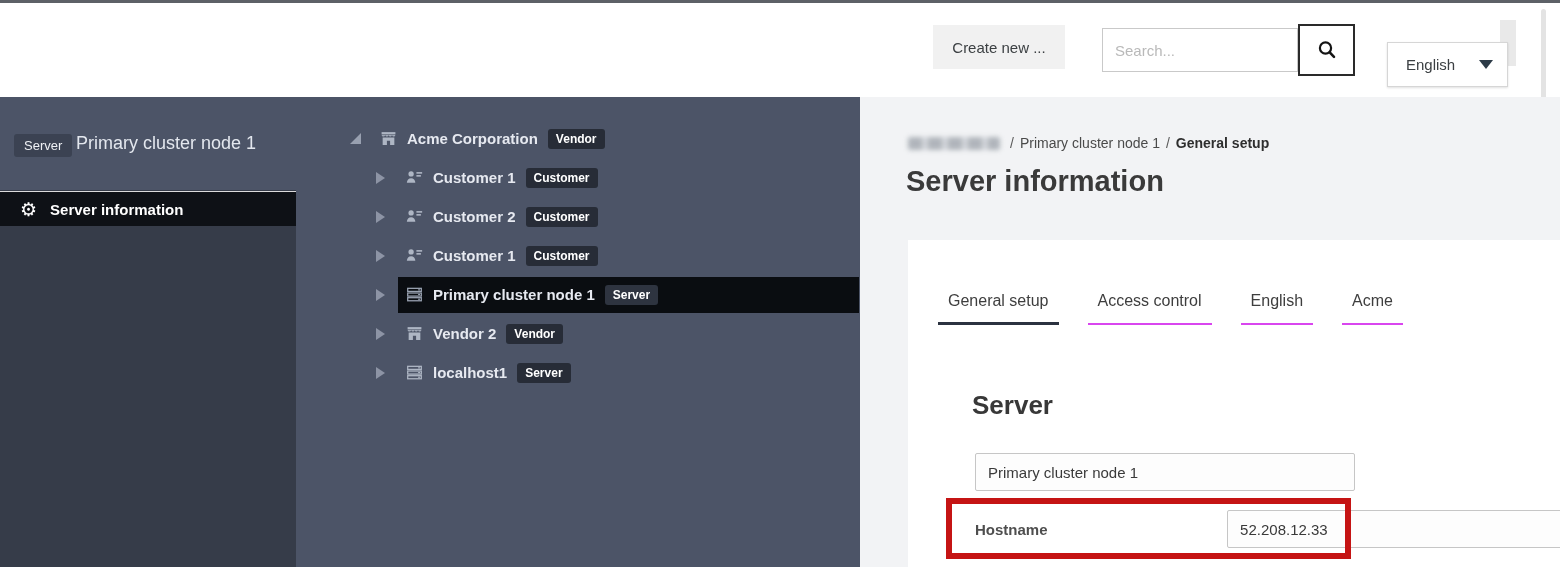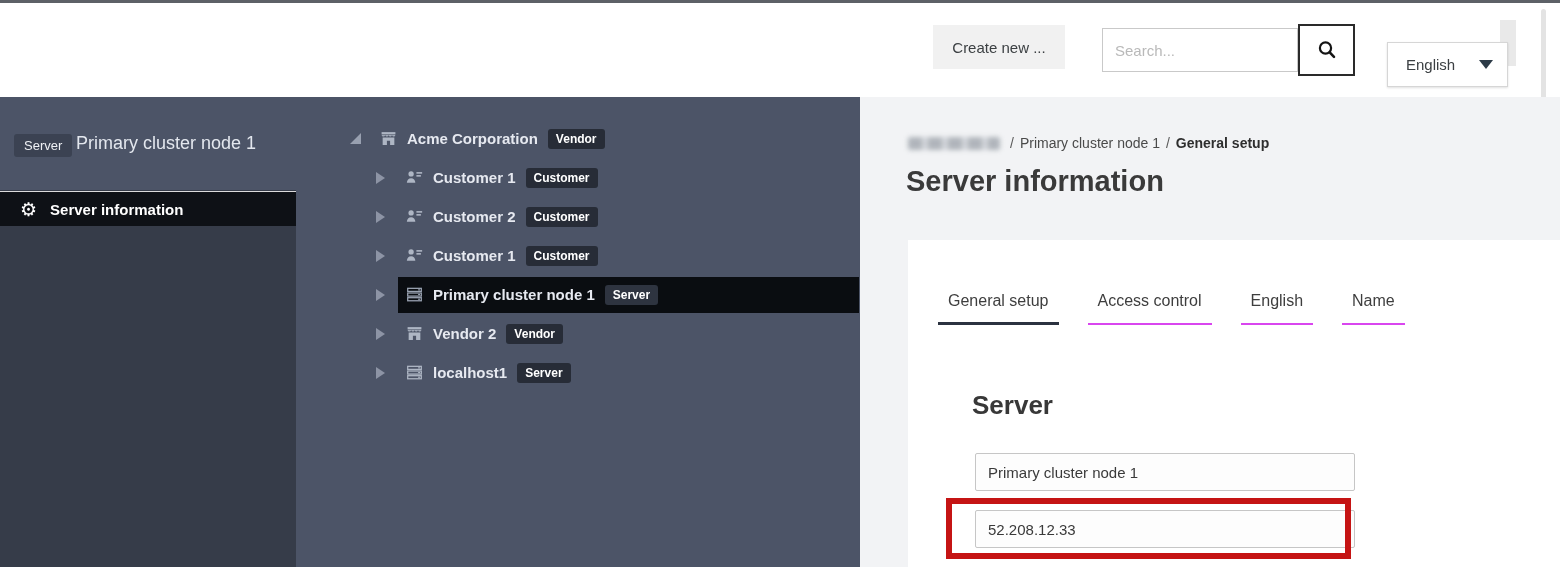--- a/index.html
+++ b/index.html
@@ -297,28 +297,29 @@
         <span class="crumb-item">Primary cluster node 1</span>
         <span class="crumb-sep">/</span>
         <span class="crumb-item last">General setup</span>
       </nav>
     <h1 class="page-title">Server information</h1>
     <div class="card">
       <div class="tabs" id="tabs">
           <div class="tab active">General setup</div>
           <div class="tab">Access control</div>
           <div class="tab">English</div>
-          <div class="tab">Name</div>
+          <div class="tab">Acme</div>
         </div>
       <h2 class="section-title">Server</h2>
       <div class="fields" id="fields">
           <div class="field-row">
             <input class="field-input" value="Primary cluster node 1" style="">
           </div>
           <div class="field-row">
+            <div class="field-label">Hostname</div>
             <input class="field-input" value="52.208.12.33" style="">
           </div>
         </div>
     </div>
   </main>
 
   <div class="annotation-rect"></div>
 </div>
 
 </body></html>

